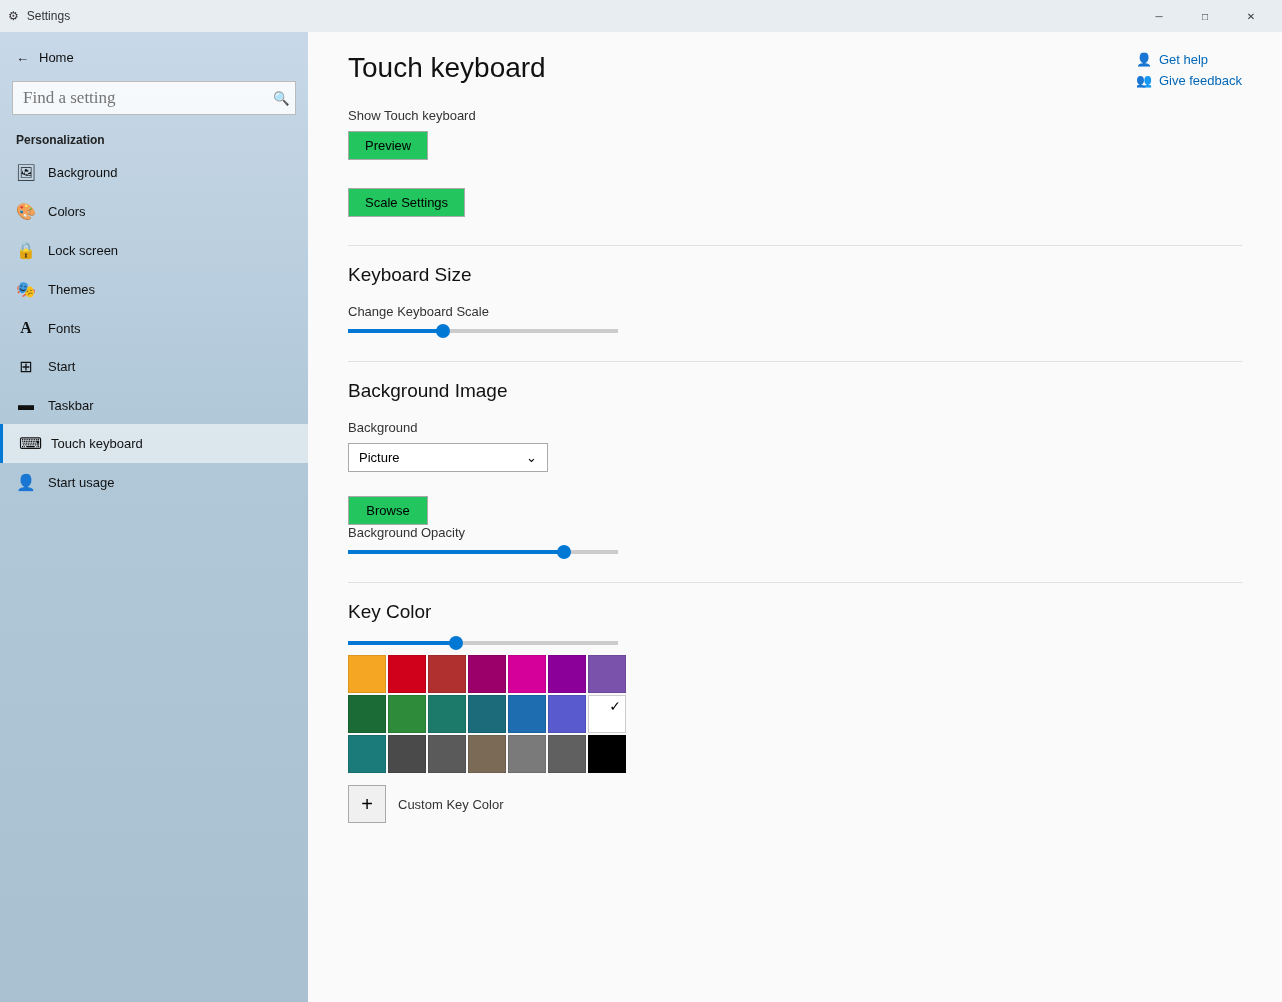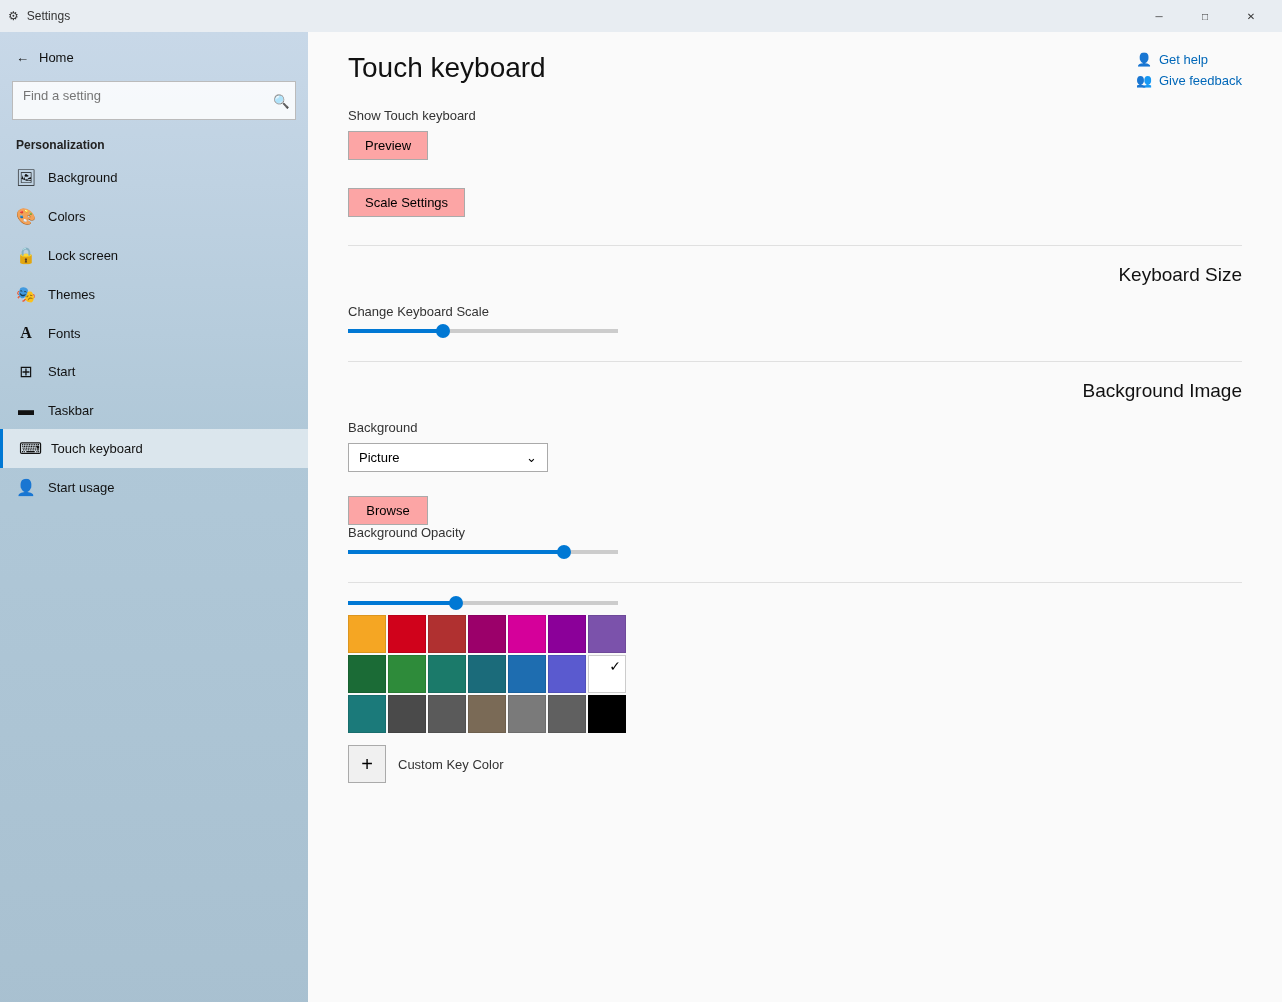--- a/index.html
+++ b/index.html
@@ -77,25 +77,26 @@
       font-size: 13px;
       color: #111;
     }
 
     .search-box {
       margin: 8px 12px;
       position: relative;
     }
     .search-box input {
       width: 100%;
-      padding: 6px 30px 16px 10px;
+      padding: 6px 30px 6px 10px;
       border: 1px solid #bbb;
       background: rgba(255,255,255,0.85);
-      font-size: 13px;
+      font-size: 17px;
       outline: none;
+      font-family: Liberation Serif, serif;
     }
     .search-icon-btn {
       position: absolute;
       right: 6px;
       top: 50%;
       transform: translateY(-50%);
       background: none;
       border: none;
       cursor: pointer;
       color: #555;
@@ -164,38 +165,37 @@
     }
 
     .section-label {
       font-size: 13px;
       color: #333;
       margin-bottom: 8px;
     }
 
     .btn {
       padding: 6px 16px;
-      background: #fca5a5;
+      background: #22c55e;
       border: 1px solid #aaa;
       font-size: 13px;
       cursor: pointer;
       min-width: 80px;
     }
 
     .section-block {
       margin-bottom: 28px;
     }
 
     .section-title {
       font-size: 19px;
       font-weight: 400;
       color: #111;
       margin-bottom: 14px;
       padding-bottom: 4px;
-      text-align: right;
     }
 
     
     .slider-container {
       margin-bottom: 6px;
     }
     .slider-track {
       position: relative;
       width: 270px;
       height: 4px;
@@ -404,20 +404,21 @@
         <div class="slider-track">
           <div class="slider-fill" style="width: 80%;"></div>
           <div class="slider-thumb" style="left: calc(80% - 7px);"></div>
         </div>
       </div>
     </div>
 
     <hr class="divider">
 
     <div class="section-block">
+      <div class="section-title">Key Color</div>
       <div class="slider-container">
         <div class="slider-track">
           <div class="slider-fill" style="width: 40%;"></div>
           <div class="slider-thumb" style="left: calc(40% - 7px);"></div>
         </div>
       </div>
 
 
       <div class="color-grid">
         <div class="color-swatch" style="background:#F5A623;"></div>

